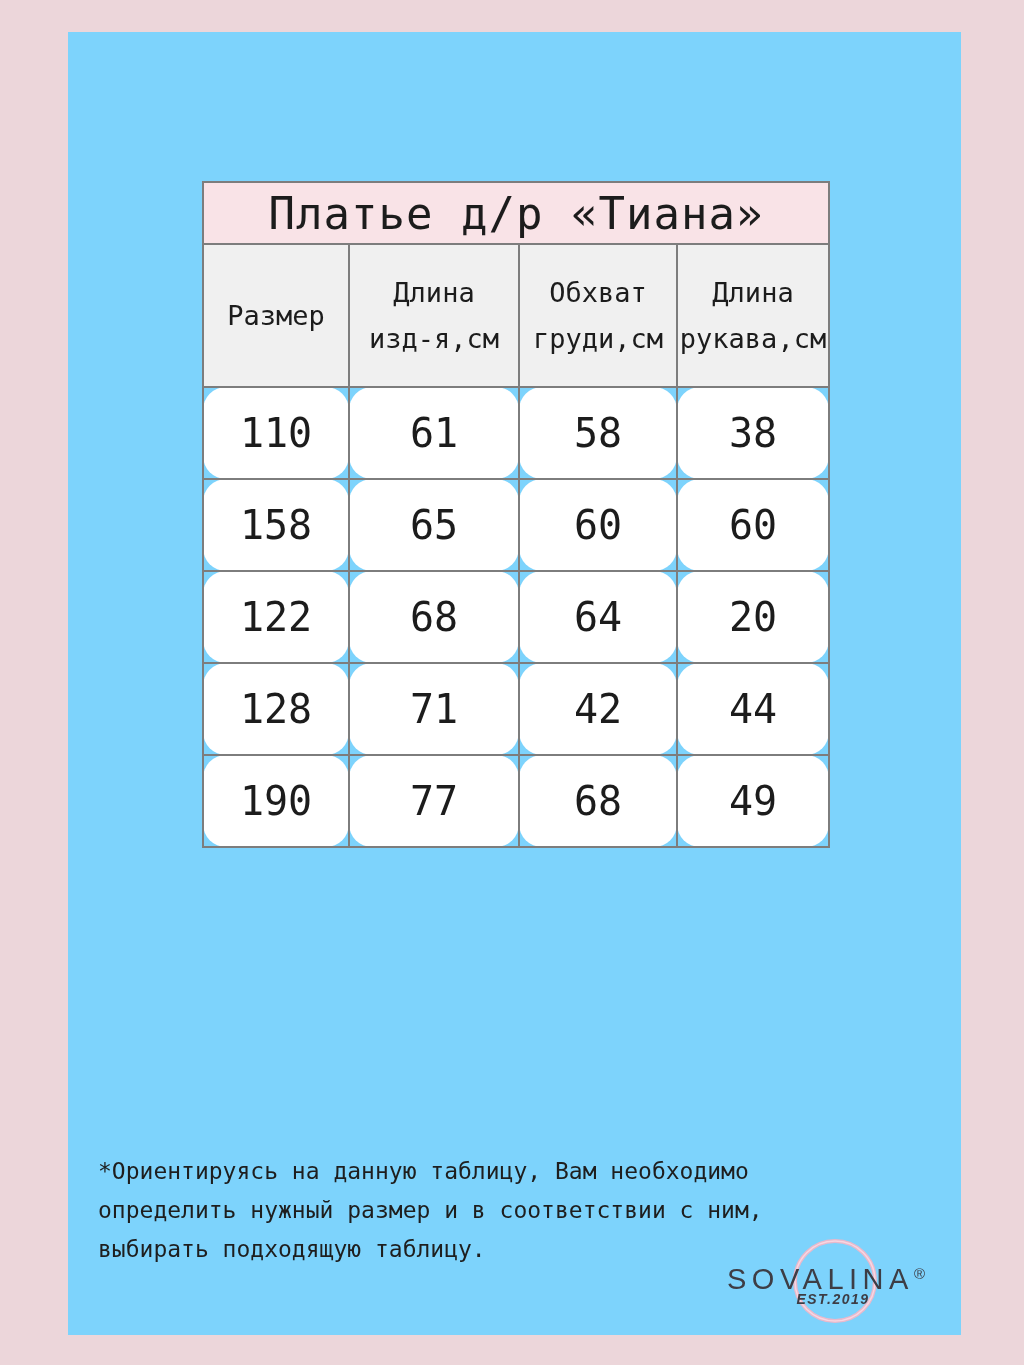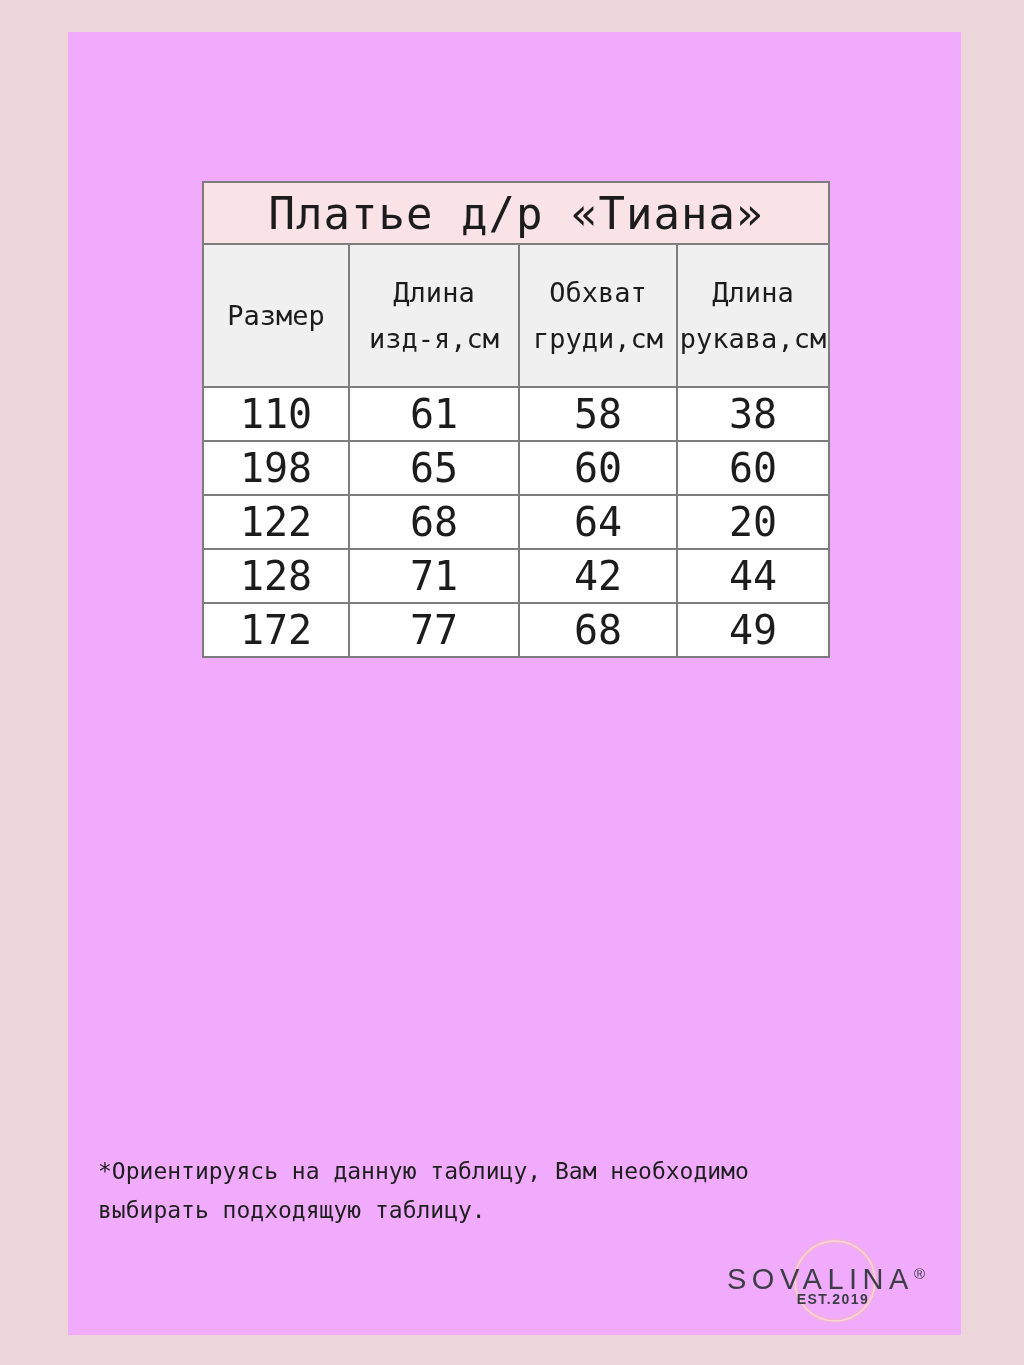--- a/index.html
+++ b/index.html
@@ -6,21 +6,21 @@
   html,body { width:1024px; height:1365px; }
   body {
     background:#ecd6da;
     position:relative;
     font-family:"DejaVu Sans Mono","Liberation Mono",monospace;
     color:#1c1c1c;
   }
   .page {
     position:absolute; left:68px; top:32px;
     width:893px; height:1303px;
-    background:#f0abfc;
+    background:#7dd3fc;
   }
   table.size-chart {
     position:absolute; left:134px; top:149px;
     width:626px;
     border-collapse:collapse; table-layout:fixed;
   }
   table.size-chart td {
     border:2px solid #7d7d7d;
     text-align:center; vertical-align:middle;
     padding:0;
@@ -33,23 +33,24 @@
     white-space:nowrap;
   }
   td.header-cell {
     background:#f0f0f0;
     height:143px;
     font-size:27px;
   }
   .hdr-line { display:block; line-height:46px; white-space:nowrap; }
   .hdr-line:empty { display:none; }
   td.data-cell {
-    height:54px;
+    height:92px;
     font-size:40px;
     background:#ffffff;
+    border-radius:23px;
   }
   .footnote {
     position:absolute; left:30px; top:1120px;
     font-size:23px; line-height:39px;
     color:#1e1e1e;
     white-space:nowrap;
   }
   .logo {
     position:absolute; right:24px; bottom:8px;
     width:252px; height:140px;
@@ -64,20 +65,21 @@
   }
   .logo-brand .reg {
     font-size:15px; letter-spacing:0;
     position:relative; top:-10px;
   }
   .logo-est {
     position:absolute; left:48px; top:104px; width:200px;
     text-align:center;
     font-size:14px; font-weight:700; letter-spacing:1.5px;
     color:#3d3d45;
+    font-style:italic;
   }
 </style>
 </head>
 <body>
 
 <div class="page">
 
   <table class="size-chart">
     <colgroup>
       <col style="width:146px">
@@ -107,48 +109,49 @@
           <span class="hdr-line">рукава,см</span>
         </td>
       </tr>
       <tr>
         <td class="data-cell">110</td>
         <td class="data-cell">61</td>
         <td class="data-cell">58</td>
         <td class="data-cell">38</td>
       </tr>
       <tr>
-        <td class="data-cell">198</td>
+        <td class="data-cell">158</td>
         <td class="data-cell">65</td>
         <td class="data-cell">60</td>
         <td class="data-cell">60</td>
       </tr>
       <tr>
         <td class="data-cell">122</td>
         <td class="data-cell">68</td>
         <td class="data-cell">64</td>
         <td class="data-cell">20</td>
       </tr>
       <tr>
         <td class="data-cell">128</td>
         <td class="data-cell">71</td>
         <td class="data-cell">42</td>
         <td class="data-cell">44</td>
       </tr>
       <tr>
-        <td class="data-cell">172</td>
+        <td class="data-cell">190</td>
         <td class="data-cell">77</td>
         <td class="data-cell">68</td>
         <td class="data-cell">49</td>
       </tr>
     </tbody>
   </table>
 
   <div class="footnote">
     <div>*Ориентируясь на данную таблицу, Вам необходимо</div>
+    <div>определить нужный размер и в соответствии с ним,</div>
     <div>выбирать подходящую таблицу.</div>
   </div>
 
   <div class="logo">
     <svg width="252" height="140" viewBox="0 0 252 140">
       <circle cx="150" cy="94" r="40" fill="none" stroke="#f4b6c6" stroke-width="4" opacity="0.9"></circle>
       <circle cx="150" cy="94" r="40" fill="none" stroke="#fbdde6" stroke-width="1.5" opacity="0.8"></circle>
     </svg>
     <div class="logo-brand"><span>SOVALINA</span><span class="reg">®</span></div>
     <div class="logo-est">EST.2019</div>

